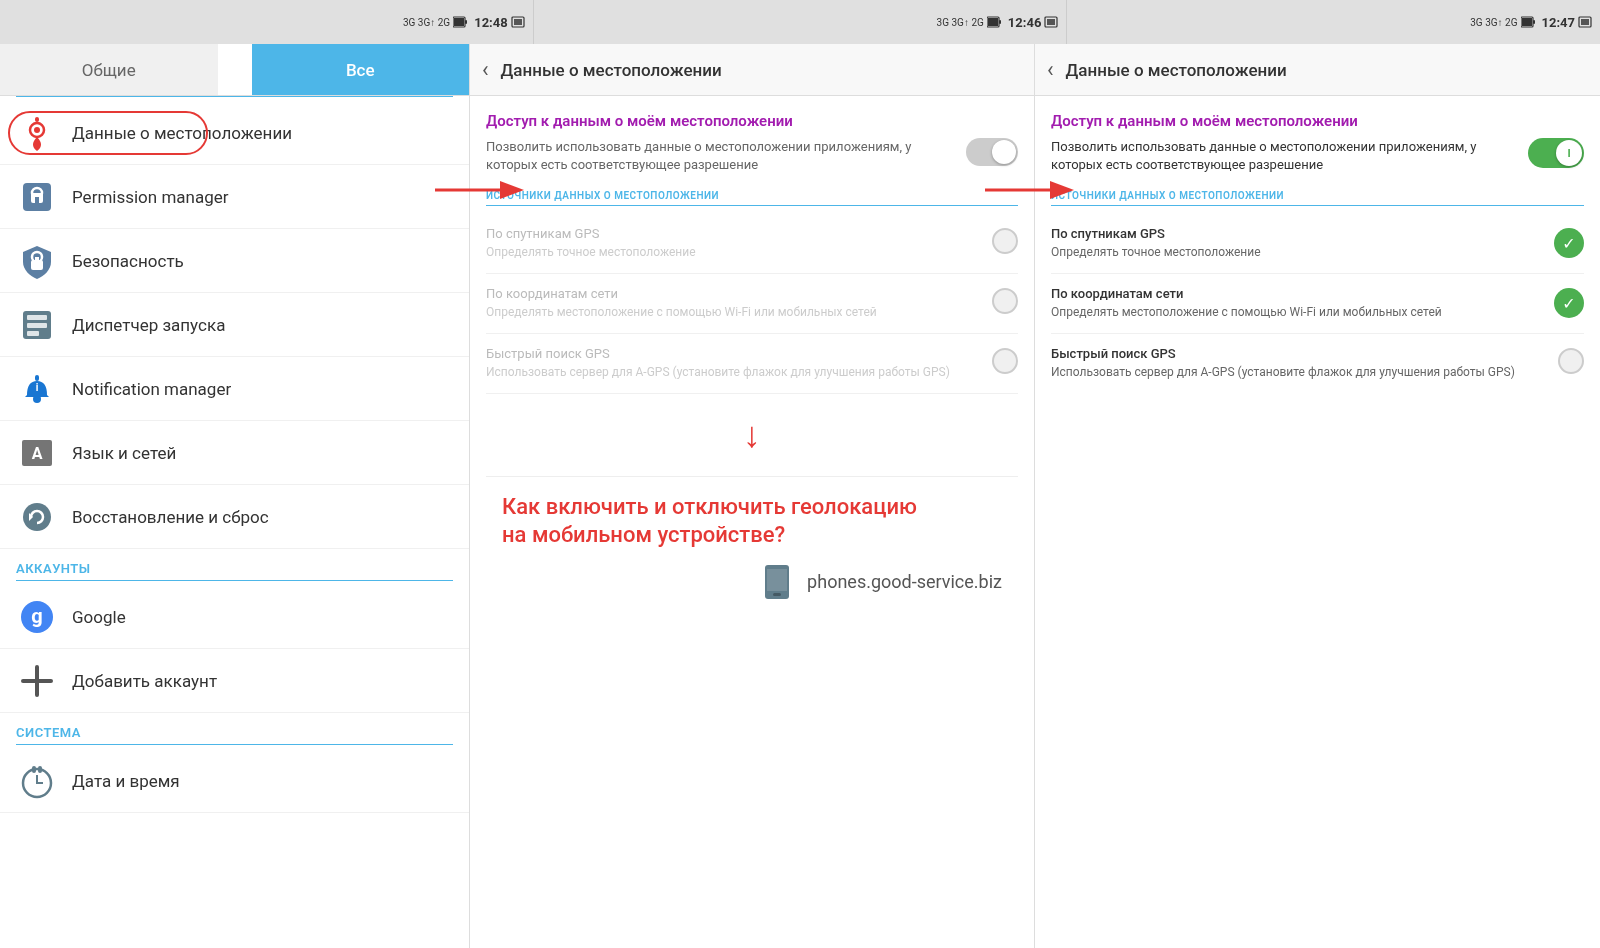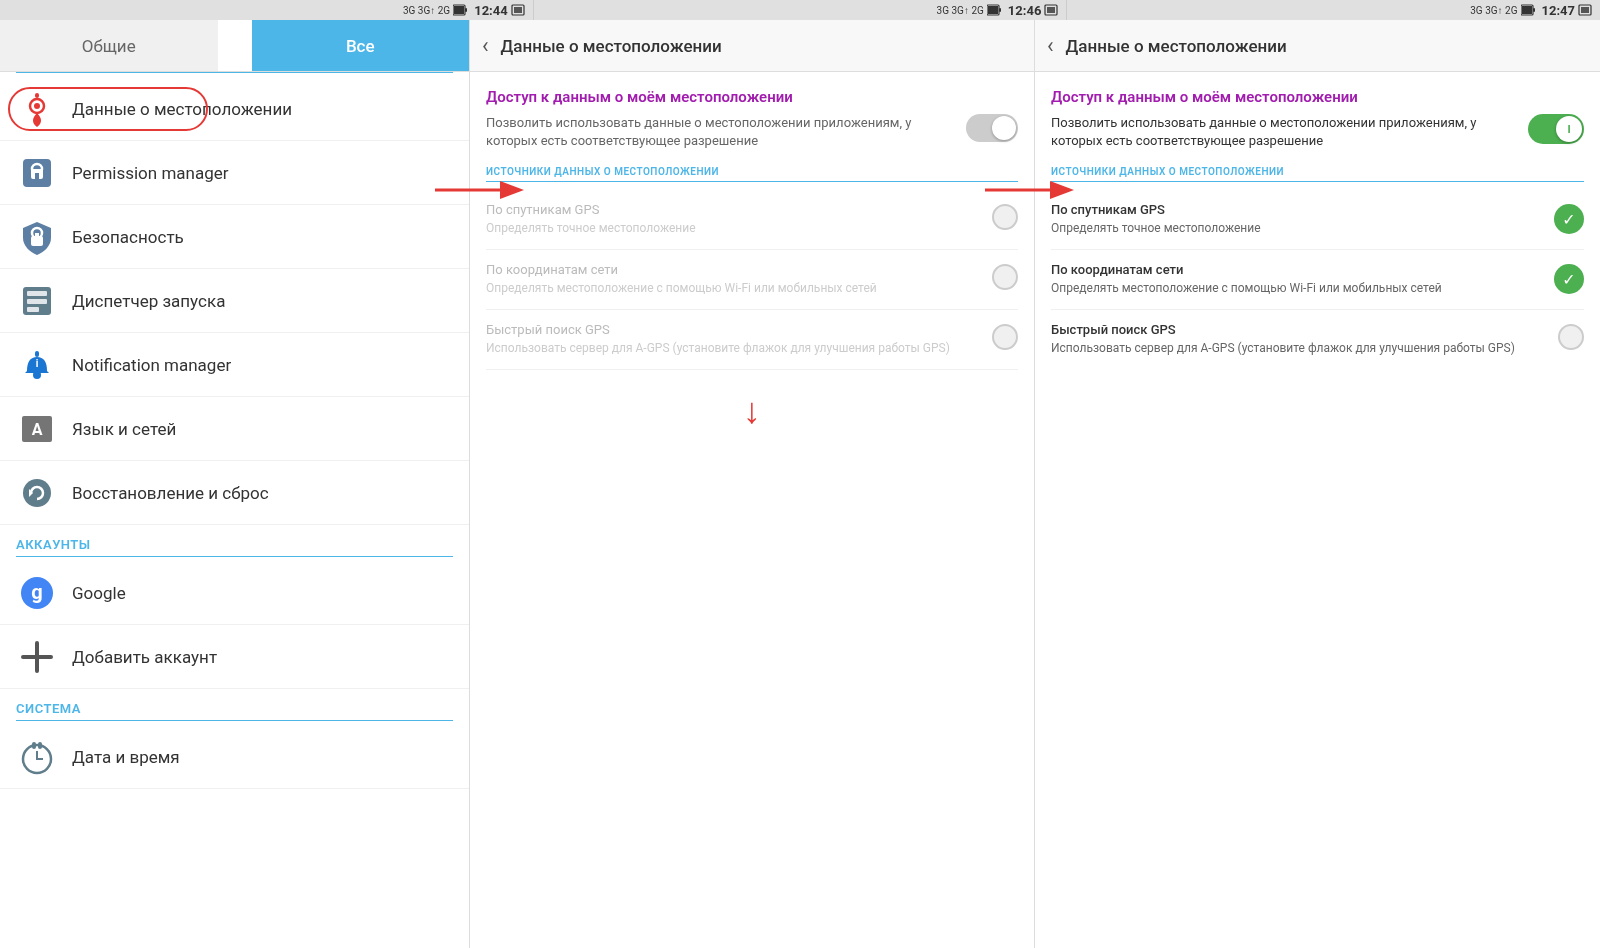--- a/index.html
+++ b/index.html
@@ -10,21 +10,21 @@
       height: 948px;
       overflow: hidden;
       display: flex;
       flex-direction: column;
     }
 
     
     .status-bar {
       display: flex;
       background: #e0e0e0;
-      height: 20px;
+      height: 44px;
       width: 100%;
     }
     .status-section {
       flex: 1;
       display: flex;
       align-items: center;
       justify-content: flex-end;
       padding: 0 8px;
       font-size: 11px;
       color: #333;
@@ -346,21 +346,21 @@
 <body>
 
 <div class="status-bar">
   <div class="status-section">
     <span style="font-size:10px;">3G 3G↑ 2G</span>
     <svg width="14" height="14" viewBox="0 0 14 14">
         <rect x="0" y="2" width="12" height="10" rx="1" fill="none" stroke="#333" stroke-width="1.2"></rect>
         <rect x="12" y="5" width="2" height="4" rx="1" fill="#333"></rect>
         <rect x="1" y="3" width="10" height="8" fill="#333"></rect>
       </svg>
-    <span class="status-time">12:44</span>
+    <span class="status-time">12:48</span>
     <svg width="14" height="14" viewBox="0 0 14 14">
         <rect x="1" y="2" width="12" height="10" rx="1" fill="none" stroke="#333" stroke-width="1.2"></rect>
         <rect x="3" y="4" width="8" height="6" fill="#555"></rect>
       </svg>
   </div>
   <div class="status-section">
     <span style="font-size:10px;">3G 3G↑ 2G</span>
     <svg width="14" height="14" viewBox="0 0 14 14">
         <rect x="0" y="2" width="12" height="10" rx="1" fill="none" stroke="#333" stroke-width="1.2"></rect>
         <rect x="12" y="5" width="2" height="4" rx="1" fill="#333"></rect>
@@ -555,20 +555,31 @@
       <div class="source-item">
         <div class="source-info">
           <div class="source-name disabled">Быстрый поиск GPS</div>
           <div class="source-desc disabled">Использовать сервер для A-GPS (установите флажок для улучшения работы GPS)</div>
         </div>
         <div class="radio-off"></div>
       </div>
 
       <div style="text-align:center; padding: 20px 0; font-size: 36px; color: #e53935; font-weight: bold;">↓</div>
 
+      <div class="bottom-section">
+        <div class="big-text">Как включить и отключить геолокацию<br>на мобильном устройстве?</div>
+        <div class="website-row">
+          <svg width="40" height="40" viewBox="0 0 40 40">
+            <rect x="8" y="3" width="24" height="34" rx="3" fill="#607d8b"></rect>
+            <rect x="10" y="7" width="20" height="22" fill="#78909c"></rect>
+            <rect x="16" y="31" width="8" height="3" rx="1.5" fill="#455a64"></rect>
+          </svg>
+          <span class="website-text">phones.good-service.biz</span>
+        </div>
+      </div>
     </div>
   </div>
 
   <div class="right-panel">
     <div class="panel-header">
       <span class="back-btn">‹</span>
       <span class="panel-title">Данные о местоположении</span>
     </div>
     <div class="panel-content">
       <div class="location-access">

